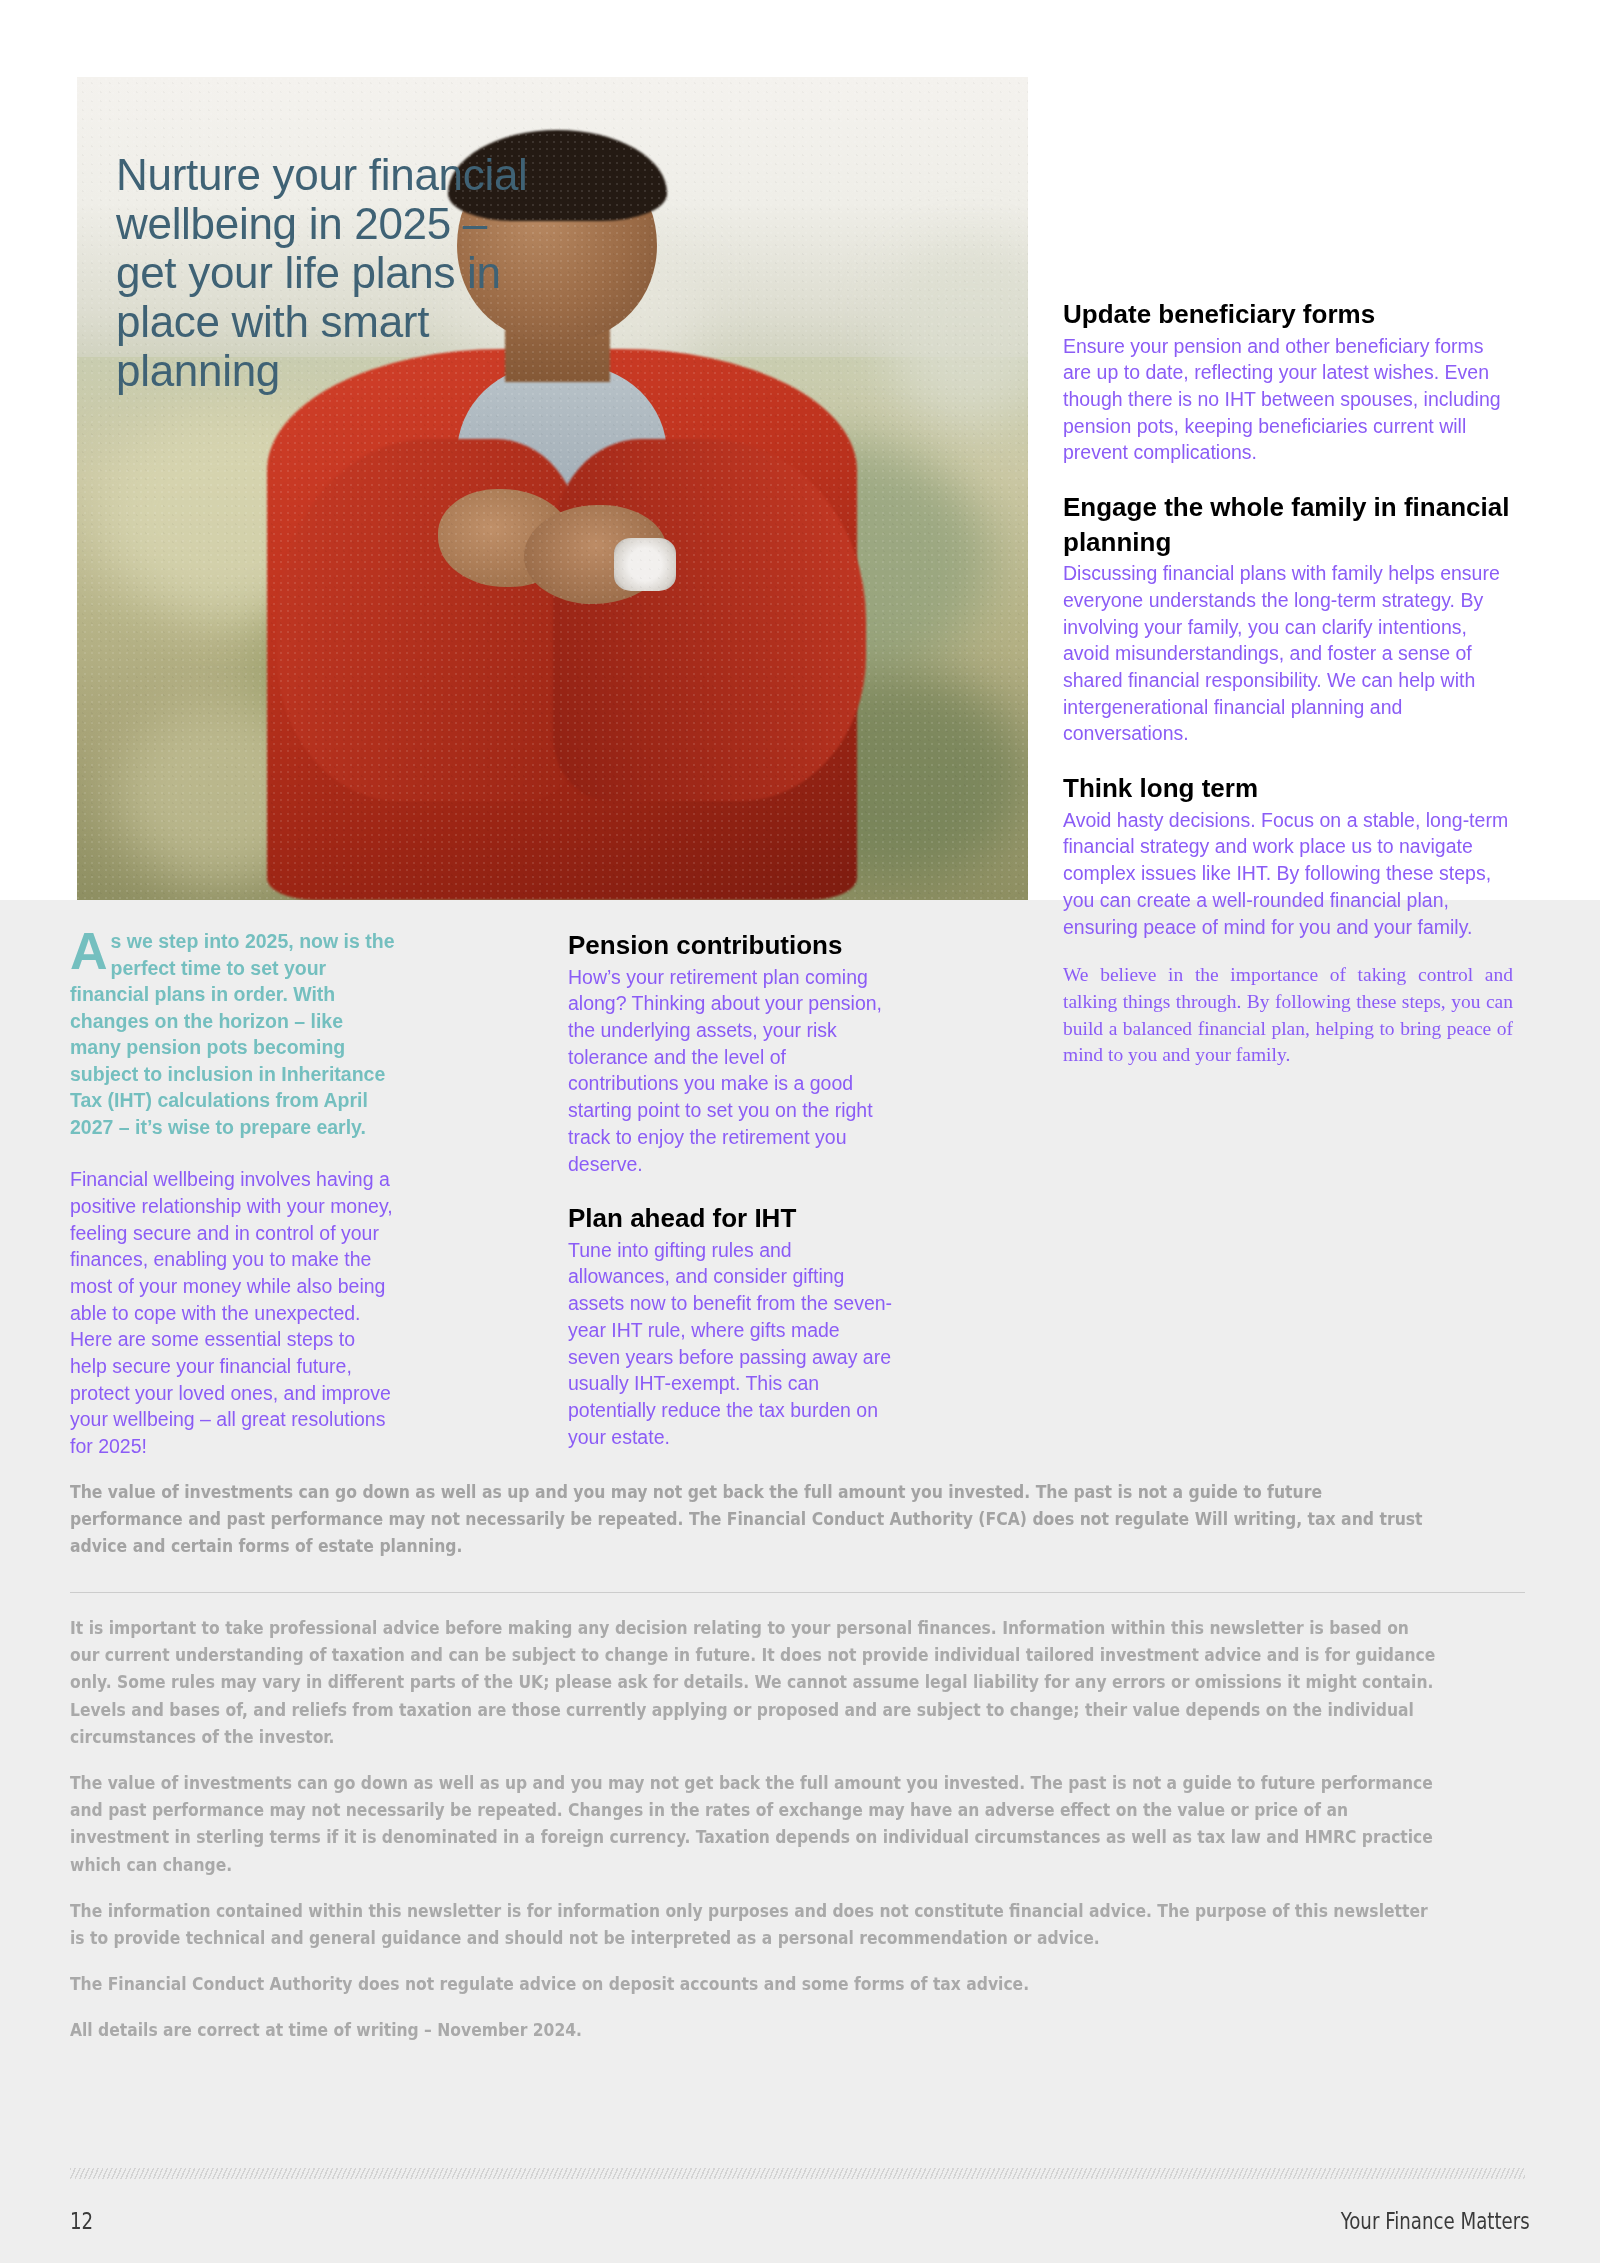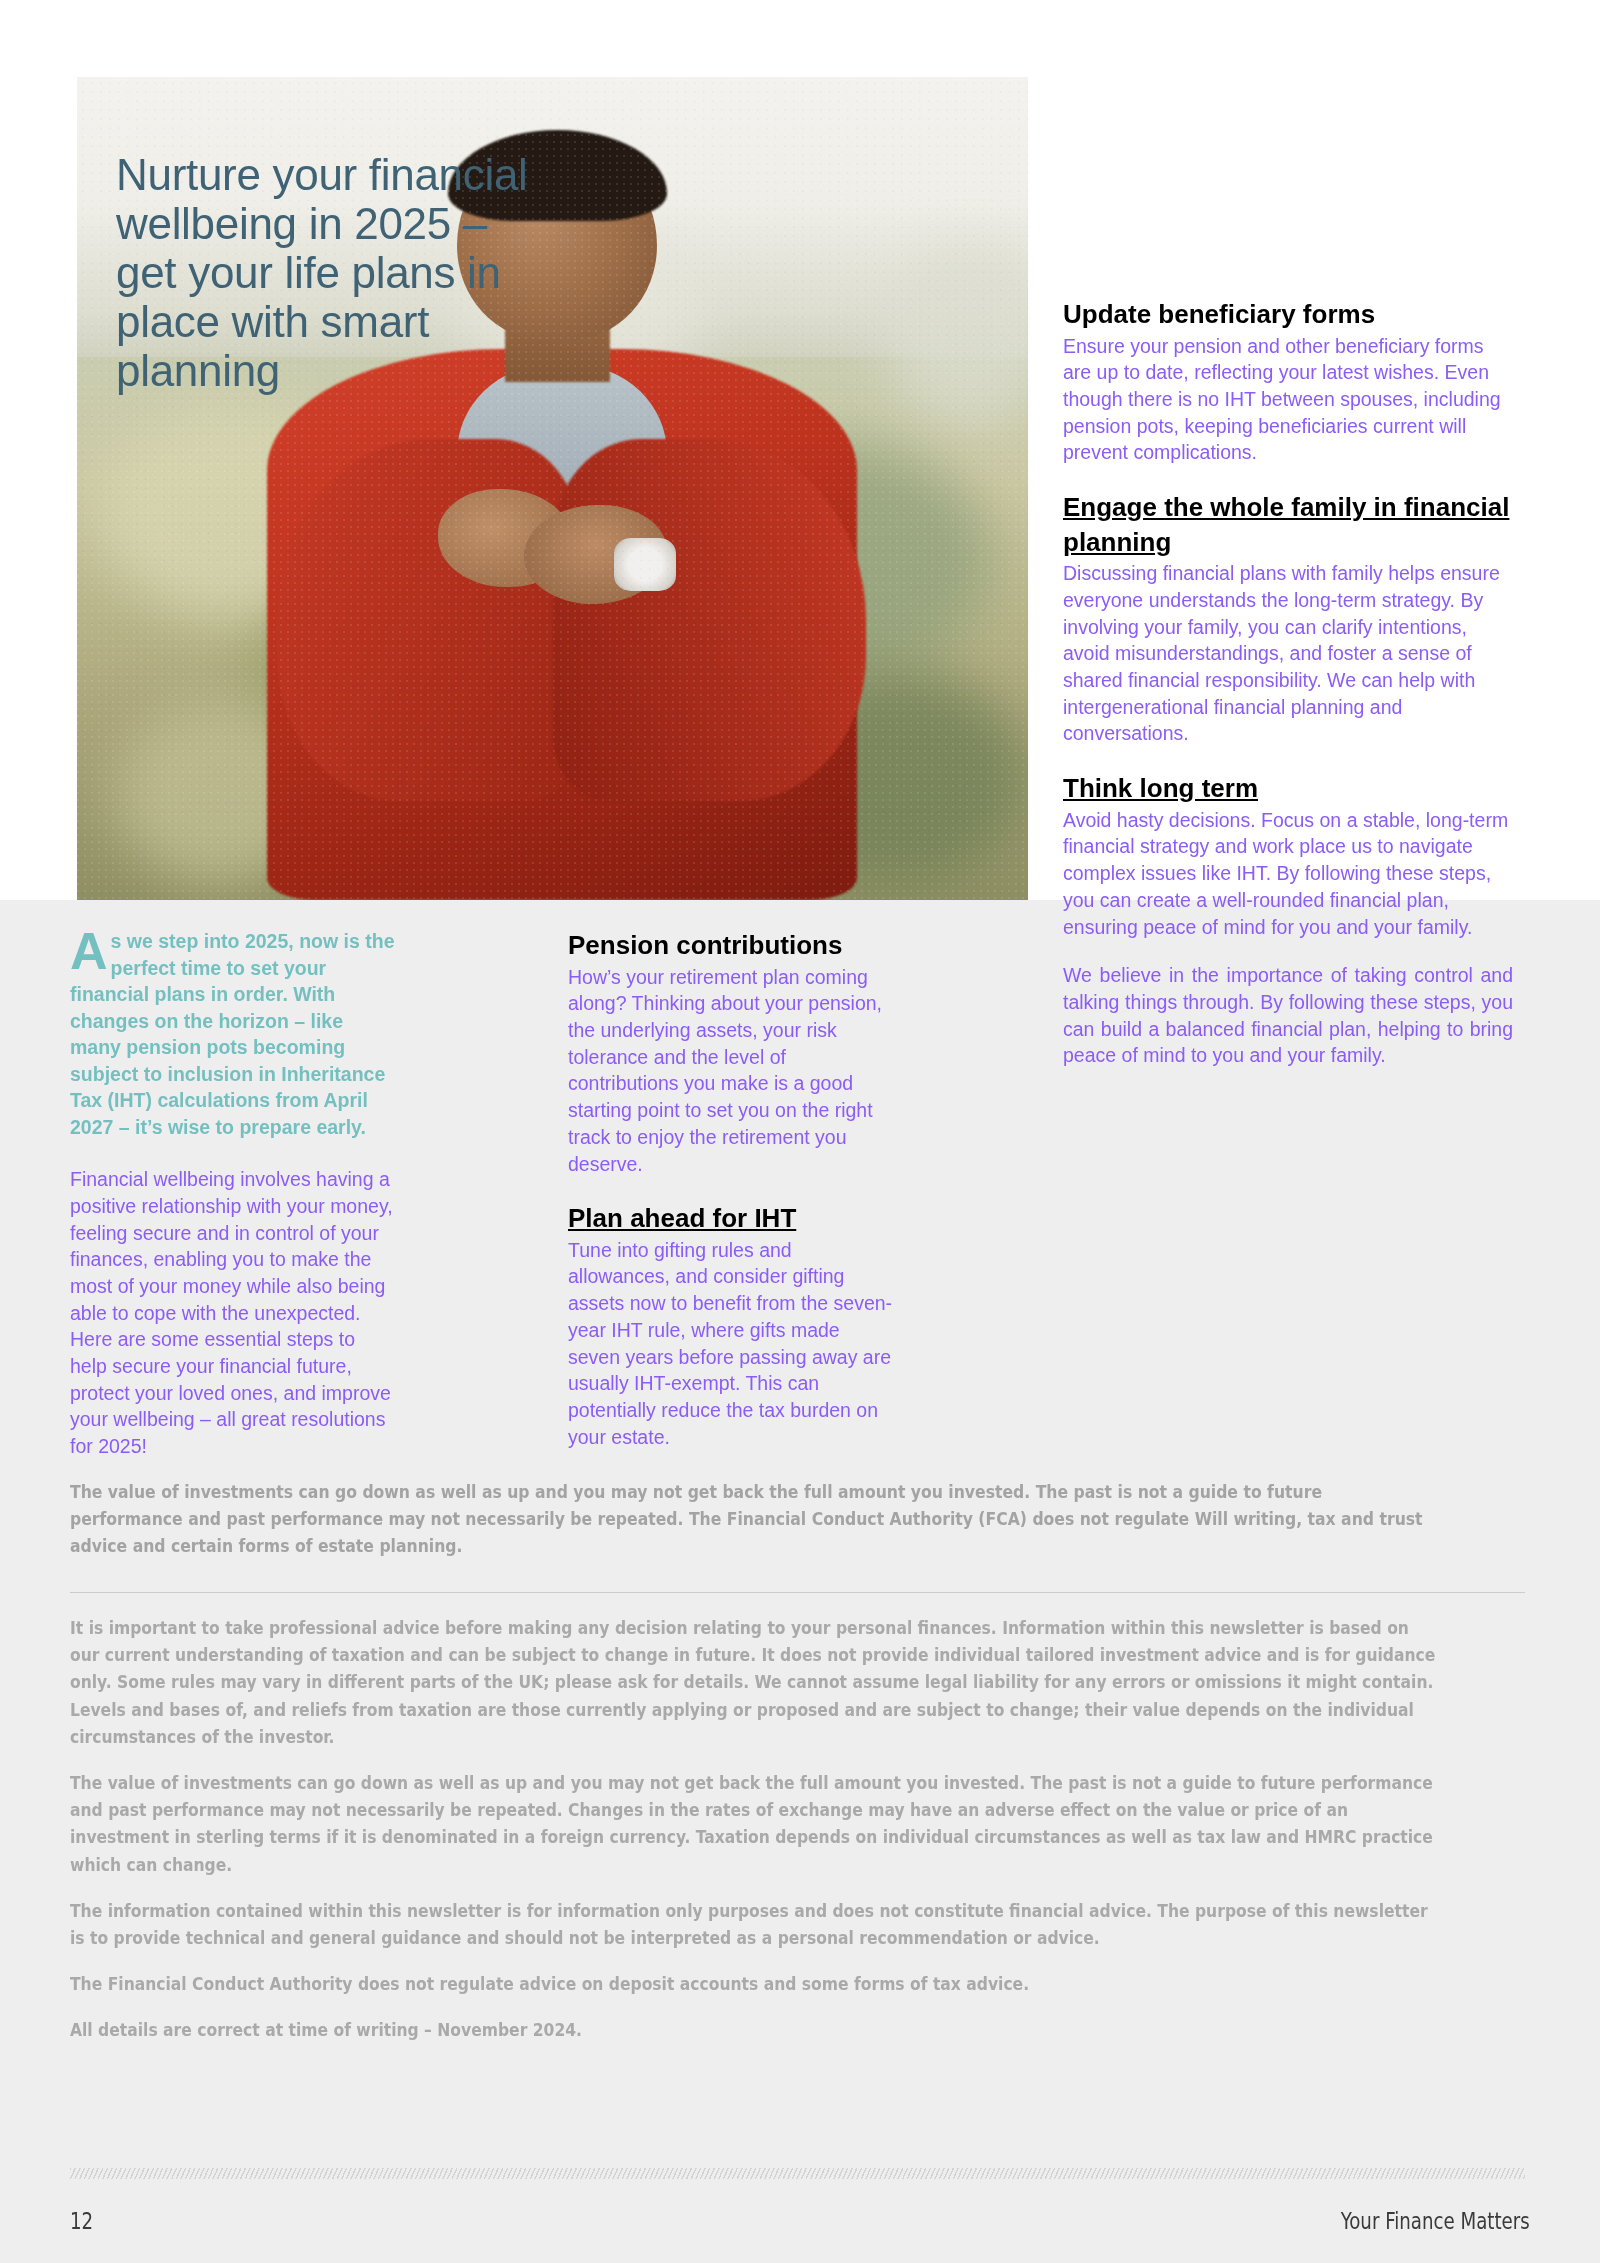--- a/index.html
+++ b/index.html
@@ -161,31 +161,31 @@
     padding: 2px 3px 0 0;
     color: #74bfbf;
   }
 
   p.body {
     color: #8b5cf6;
     font-size: 19.5px;
     line-height: 1.37;
     margin: 0 0 22px 0;
   }
-  p.body.justified { text-align: justify; }
+  p.body.justified { text-align: justify; font-family: Liberation Serif, serif; }
   p.body:last-child { margin-bottom: 0; }
 
   h3.sub {
     color: #000000;
     font-size: 26px;
     font-weight: bold;
     line-height: 1.33;
     margin: 0 0 1px 0;
   }
-  h3.sub.spaced { margin-top: 24px; text-decoration: underline; }
+  h3.sub.spaced { margin-top: 24px; }
 
   
   .risk-warning {
     position: absolute;
     left: 70px;
     top: 1478px;
     width: 1455px;
     z-index: 4;
     color: #a3a3a3;
     font-family: "DejaVu Sans Condensed", "Liberation Sans Narrow", "Liberation Sans", sans-serif;

